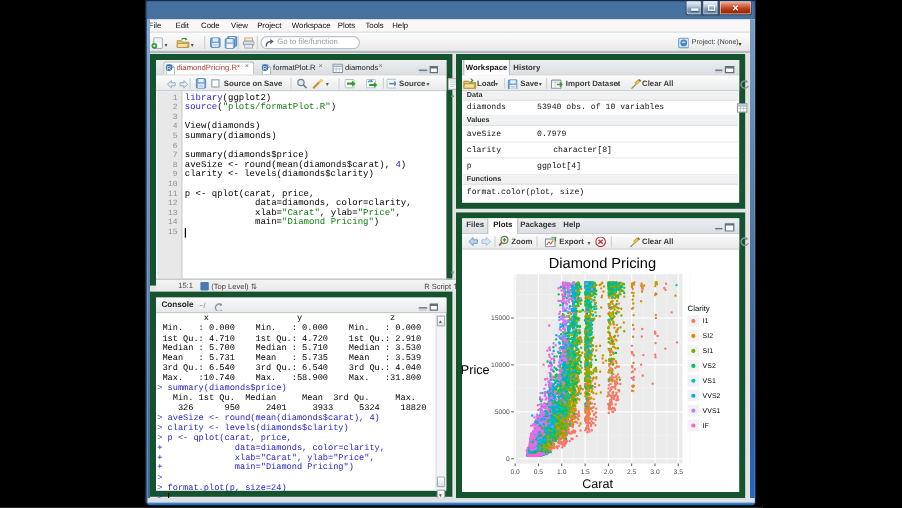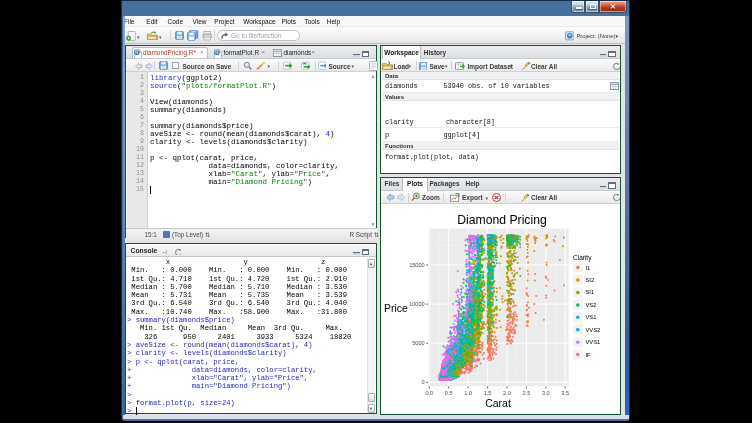--- a/index.html
+++ b/index.html
@@ -11,21 +11,21 @@
 #tbt{left:16.5px;top:4px;font-size:7.2px;color:#0a1220;letter-spacing:.2px}
 .cap{top:0;height:11.5px;border:1px solid #3a4f66;border-top:none;box-shadow:inset 0 0 0 0.8px rgba(255,255,255,.55)}
 .cap.mn{left:449px;width:14px;border-radius:0 0 0 3px;background:linear-gradient(180deg,#e9eff6 0%,#c2d0df 35%,#8aa2bc 55%,#6d89a8 80%,#8fa6bd 100%)}
 .cap.mx{left:463px;width:14px;background:linear-gradient(180deg,#e9eff6 0%,#c2d0df 35%,#8aa2bc 55%,#6d89a8 80%,#8fa6bd 100%)}
 .cap.cl{left:477px;width:28px;border-radius:0 0 3px 0;background:linear-gradient(180deg,#eab4a0 0%,#d4765a 30%,#c03a17 58%,#992d0d 85%,#b4533a 100%)}
 .cap span{position:absolute;left:0;right:0;text-align:center;font-size:7px;font-weight:bold;color:#fff;text-shadow:0 1px 1px rgba(0,0,0,.5)}
 #menub{left:1px;top:15px;width:506px;height:11px;background:#f8f8f8;border-bottom:1px solid #e8e8e8}
 #menub span{position:absolute;top:2px;font-size:6.5px;color:#0c0c0c;white-space:nowrap}
 #toolb{left:1px;top:26px;width:506px;height:17px;background:linear-gradient(180deg,#fdfdfd,#ececec 80%,#e2e2e2);border-bottom:1px solid #c0c0c0}
 #main{left:1px;top:43px;width:506px;height:371px;background:#e4e4e4}
-.pane{background:#fff;border:1px solid #14532d}
+.pane{background:#fff;border:5px solid #14532d}
 .phead{position:absolute;left:0;top:0;right:0;height:12px;background:linear-gradient(180deg,#fafafa,#e6e8ea);border-bottom:1px solid #c6cace}
 .ptab{position:absolute;top:0;height:13px;font-size:6.5px;font-weight:bold;color:#333;padding:2.5px 0 0 0;text-align:center}
 .ptab.on{background:#fff;border-left:1px solid #b6bcc2;border-right:1px solid #b6bcc2;color:#111}
 .pmmn{position:absolute;top:8px;right:16.5px;width:6.5px;height:2.5px;border-top:1.5px solid #636e78;background:#cdd3d8}.pmmx{position:absolute;top:4.5px;right:7px;width:7.5px;height:6.5px;border:1px solid #636e78;border-top:2px solid #636e78;background:#fbfcfd}
 .ptool{position:absolute;left:0;right:0;height:13px;background:linear-gradient(180deg,#fcfcfc,#e9eaeb);border-bottom:1px solid #cdd0d3}
 .ti{position:absolute;font-size:6.5px;font-weight:bold;color:#3c3c3c;white-space:nowrap}
 mono,pre{font-family:"Liberation Mono",monospace}
 pre.a{white-space:pre}
 .sep{position:absolute;width:1px;background:#d2d2d2}
 .k{color:#2928d8}.s{color:#0d7d0d}.n{color:#1b1bcd}
@@ -281,31 +281,35 @@
         <div class="wrow" style="top:33px;height:14px;padding-top:3px">
           <span class="a" style="left:3px">diamonds</span>
           <span class="a" style="left:61.5px">53940 obs. of 10 variables</span>
         </div>
         <svg class="a" style="left:228.5px;top:35.5px" width="9" height="8" viewBox="0 0 9 8">
           <rect x="0.5" y="0.5" width="8" height="7" fill="#fff" stroke="#8a94a0"></rect>
           <path d="M0.5 2.3h8M0.5 4.4h8M3.2 0.5v7M5.8 0.5v7" stroke="#9fb6cc" stroke-width="0.6"></path>
           <rect x="0.5" y="0.5" width="8" height="1.8" fill="#c9d9ea" stroke="#8a94a0" stroke-width="0.5"></rect>
         </svg>
         <div class="secthead" style="top:47px">Values</div>
+        <div class="wrow" style="top:55px;height:13.5px;padding-top:3px">
+          <span class="a" style="left:3px">aveSize</span>
+          <span class="a" style="left:61.5px">0.7979</span>
+        </div>
         <div class="wrow" style="top:68.5px;height:13.5px;padding-top:3px">
           <span class="a" style="left:3px">clarity</span>
-          <span class="a" style="left:64px">character[8]</span>
+          <span class="a" style="left:75px">character[8]</span>
         </div>
         <div class="wrow" style="top:82px;height:13.5px;padding-top:3px">
           <span class="a" style="left:3px">p</span>
           <span class="a" style="left:61.5px">ggplot[4]</span>
         </div>
         <div class="secthead" style="top:95.5px">Functions</div>
         <div class="wrow" style="top:103.5px;height:14px;padding-top:3px;border-bottom:none">
-          <span class="a" style="left:3px">format.plot(plot, data)</span>
+          <span class="a" style="left:3px">format.color(plot, size)</span>
         </div>
       </div>
       <div class="pane a" style="left:257px;top:132.5px;width:241px;height:238px">
         <div class="phead" style="height:13px;background:linear-gradient(180deg,#eceef0,#dcdfe2)">
           <div class="ptab" style="left:1px;width:20px">Files</div>
           <div class="ptab on" style="left:21px;width:26px">Plots</div>
           <div class="ptab" style="left:47px;width:33px">Packages</div>
           <div class="ptab" style="left:80px;width:23px">Help</div>
           <div class="pmmn" style="right:14px"></div>
           <div class="pmmx" style="right:4.5px"></div>

